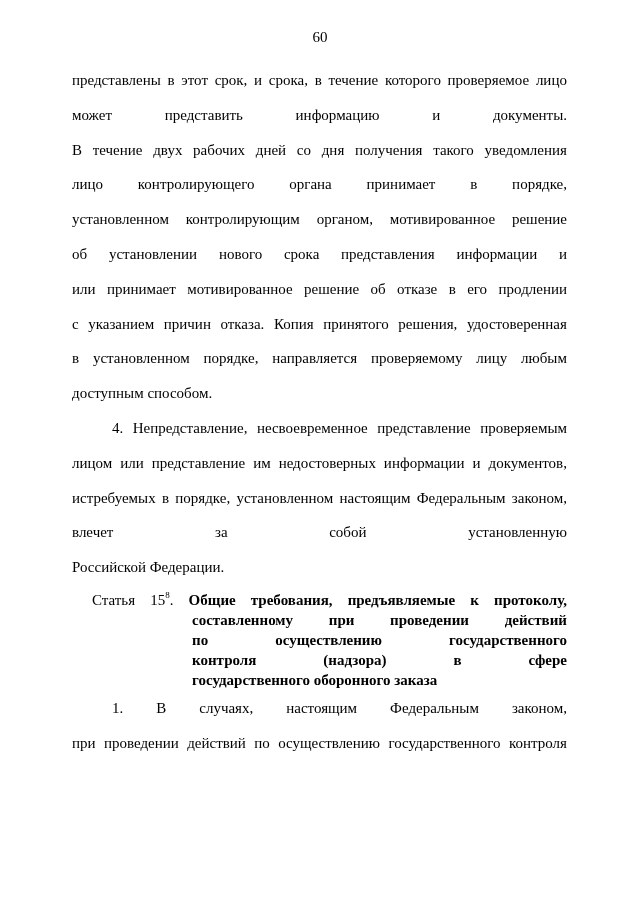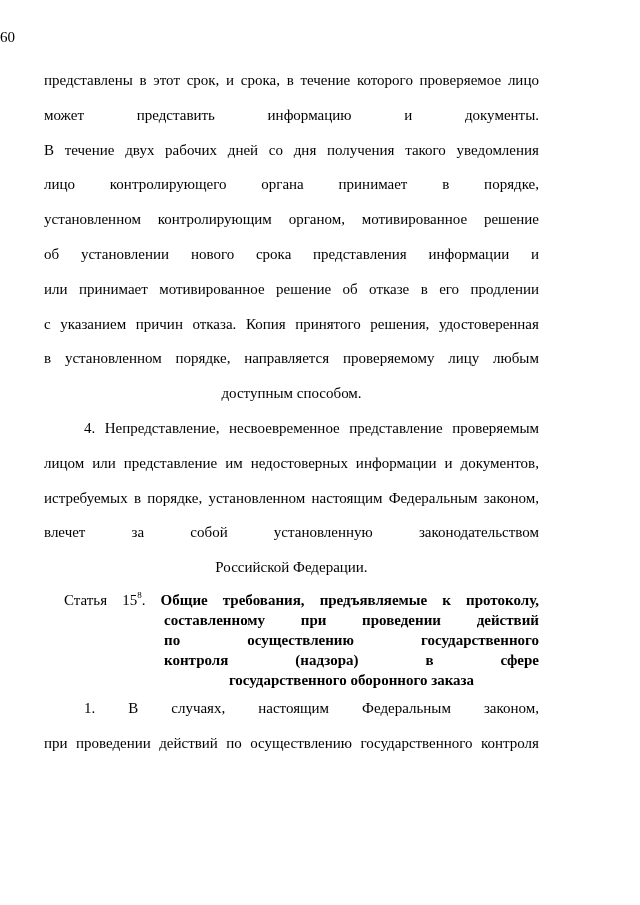--- a/index.html
+++ b/index.html
@@ -10,26 +10,25 @@
     background:#ffffff;
     color:#000000;
     font-family:"Liberation Serif","DejaVu Serif",serif;
     font-size:15px;
     overflow:hidden;
   }
   .page-number {
     padding-top:27px;
     height:20px;
     line-height:20px;
-    text-align:left;
+    text-align:center;
   }
   .content {
-    margin-left:44px;
+    margin-left:72px;
     width:495px;
-    text-align:center;
   }
   .para { margin:0; padding:0; }
   .para-a { margin-top:16px; }
   .line {
     height:34.8px;
     line-height:34.8px;
     white-space:nowrap;
   }
   .jline {
     display:flex;
@@ -185,21 +184,20 @@
           <span class="w">установленном</span>
           <span class="w">настоящим</span>
           <span class="w">Федеральным</span>
           <span class="w">законом,</span>
         </div>
       <div class="line jline">
           <span class="w">влечет</span>
           <span class="w">за</span>
           <span class="w">собой</span>
           <span class="w">установленную</span>
-          <span class="w">законодательством</span>
         </div>
       <div class="line">Российской Федерации.</div>
     </div>
 
     <div class="heading">
       <div class="line jline h-first">
         <span class="w h-prefix">Статья</span>
         <span class="w h-prefix"><span>15</span><sup>8</sup><span>.</span></span>
 
       <span class="w">Общие</span>

